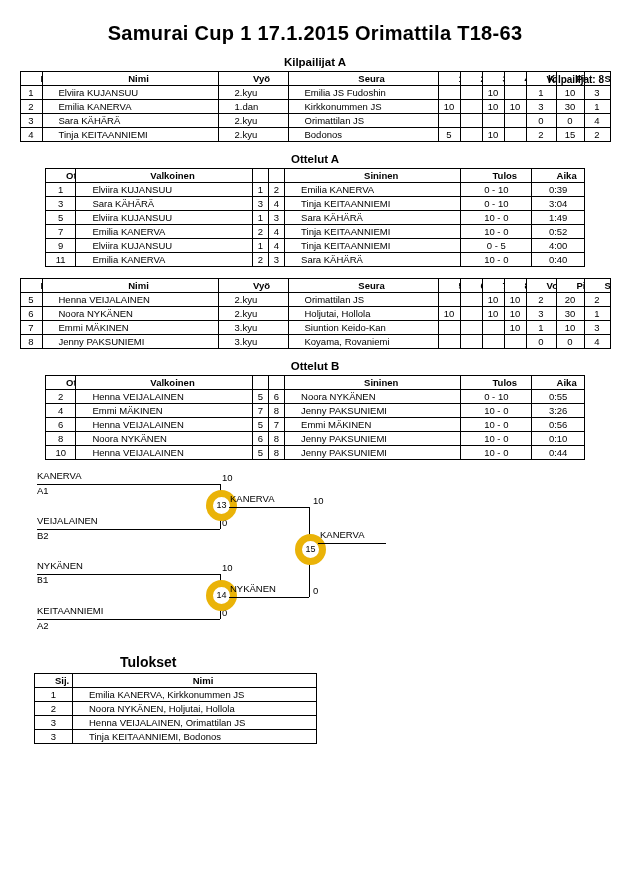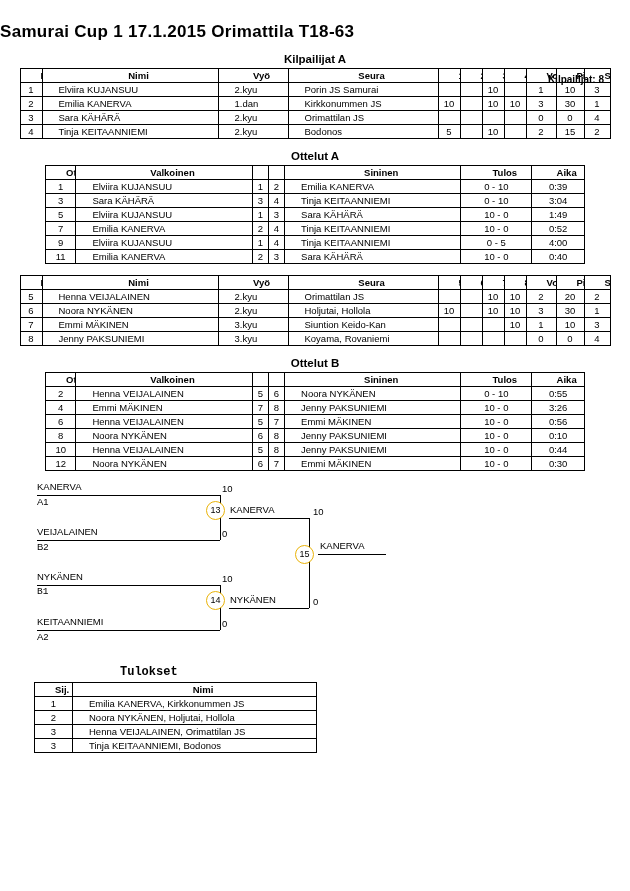--- a/index.html
+++ b/index.html
@@ -15,22 +15,22 @@
     color: #000000;
     position: relative;
     overflow: hidden;
   }
   .page {
     position: relative;
     width: 630px;
     height: 891px;
   }
   .title {
-    text-align: left;
-    font-size: 17px;
+    text-align: center;
+    font-size: 20px;
     font-weight: bold;
     letter-spacing: 0.3px;
     margin-top: 22px;
   }
   .competitors-count {
     position: absolute;
     right: 26px;
     top: 52px;
     font-size: 10px;
     font-weight: bold;
@@ -122,32 +122,31 @@
   }
   .bracket .vline {
     position: absolute;
     border-left: 1px solid #000;
     width: 0;
   }
   .bracket .circ {
     position: absolute;
     width: 17px;
     height: 17px;
-    border: 1px solid #eab308;
+    border: 7px solid #eab308;
     border-radius: 50%;
     text-align: center;
     line-height: 16px;
     font-size: 9px;
     background: #fff;
   }
   .results-title {
-    font-size: 12px;
+    font-size: 14px;
     font-weight: bold;
     margin-left: 120px;
-    font-family: Liberation Mono, monospace;
   }
 </style>
 </head>
 <body>
 
 <div class="page">
 
   <div class="title">Samurai Cup 1  17.1.2015  Orimattila   T18-63</div>
   <div class="competitors-count">Kilpailijat: 8</div>
 
@@ -180,21 +179,21 @@
           <th class="c">Voit.</th>
           <th class="c">Pist.</th>
           <th class="c">Sij.</th>
         </tr>
       </thead>
       <tbody>
         <tr>
           <td class="c">1</td>
           <td class="l">Elviira KUJANSUU</td>
           <td class="l">2.kyu</td>
-          <td class="l">Porin JS Samurai</td>
+          <td class="l">Emilia JS Fudoshin</td>
           <td class="c"></td>
           <td class="c"></td>
           <td class="c">10</td>
           <td class="c"></td>
           <td class="c">1</td>
           <td class="c">10</td>
           <td class="c">3</td>
         </tr>
         <tr>
           <td class="c">2</td>
@@ -470,29 +469,20 @@
         </tr>
         <tr>
           <td class="c">10</td>
           <td class="l">Henna VEIJALAINEN</td>
           <td class="c">5</td>
           <td class="c">8</td>
           <td class="l">Jenny PAKSUNIEMI</td>
           <td class="c">10 - 0</td>
           <td class="c">0:44</td>
         </tr>
-        <tr>
-          <td class="c">12</td>
-          <td class="l">Noora NYKÄNEN</td>
-          <td class="c">6</td>
-          <td class="c">7</td>
-          <td class="l">Emmi MÄKINEN</td>
-          <td class="c">10 - 0</td>
-          <td class="c">0:30</td>
-        </tr>
       </tbody>
     </table>
   </div>
 
   <div class="bracket">
 
     <div class="lbl" style="left:37px; top:0px;">KANERVA</div>
     <div class="hline" style="left:37px; top:14px; width:183px;"></div>
     <div class="lbl" style="left:37px; top:15px;">A1</div>
     <div class="lbl" style="left:222px; top:2px;">10</div>

